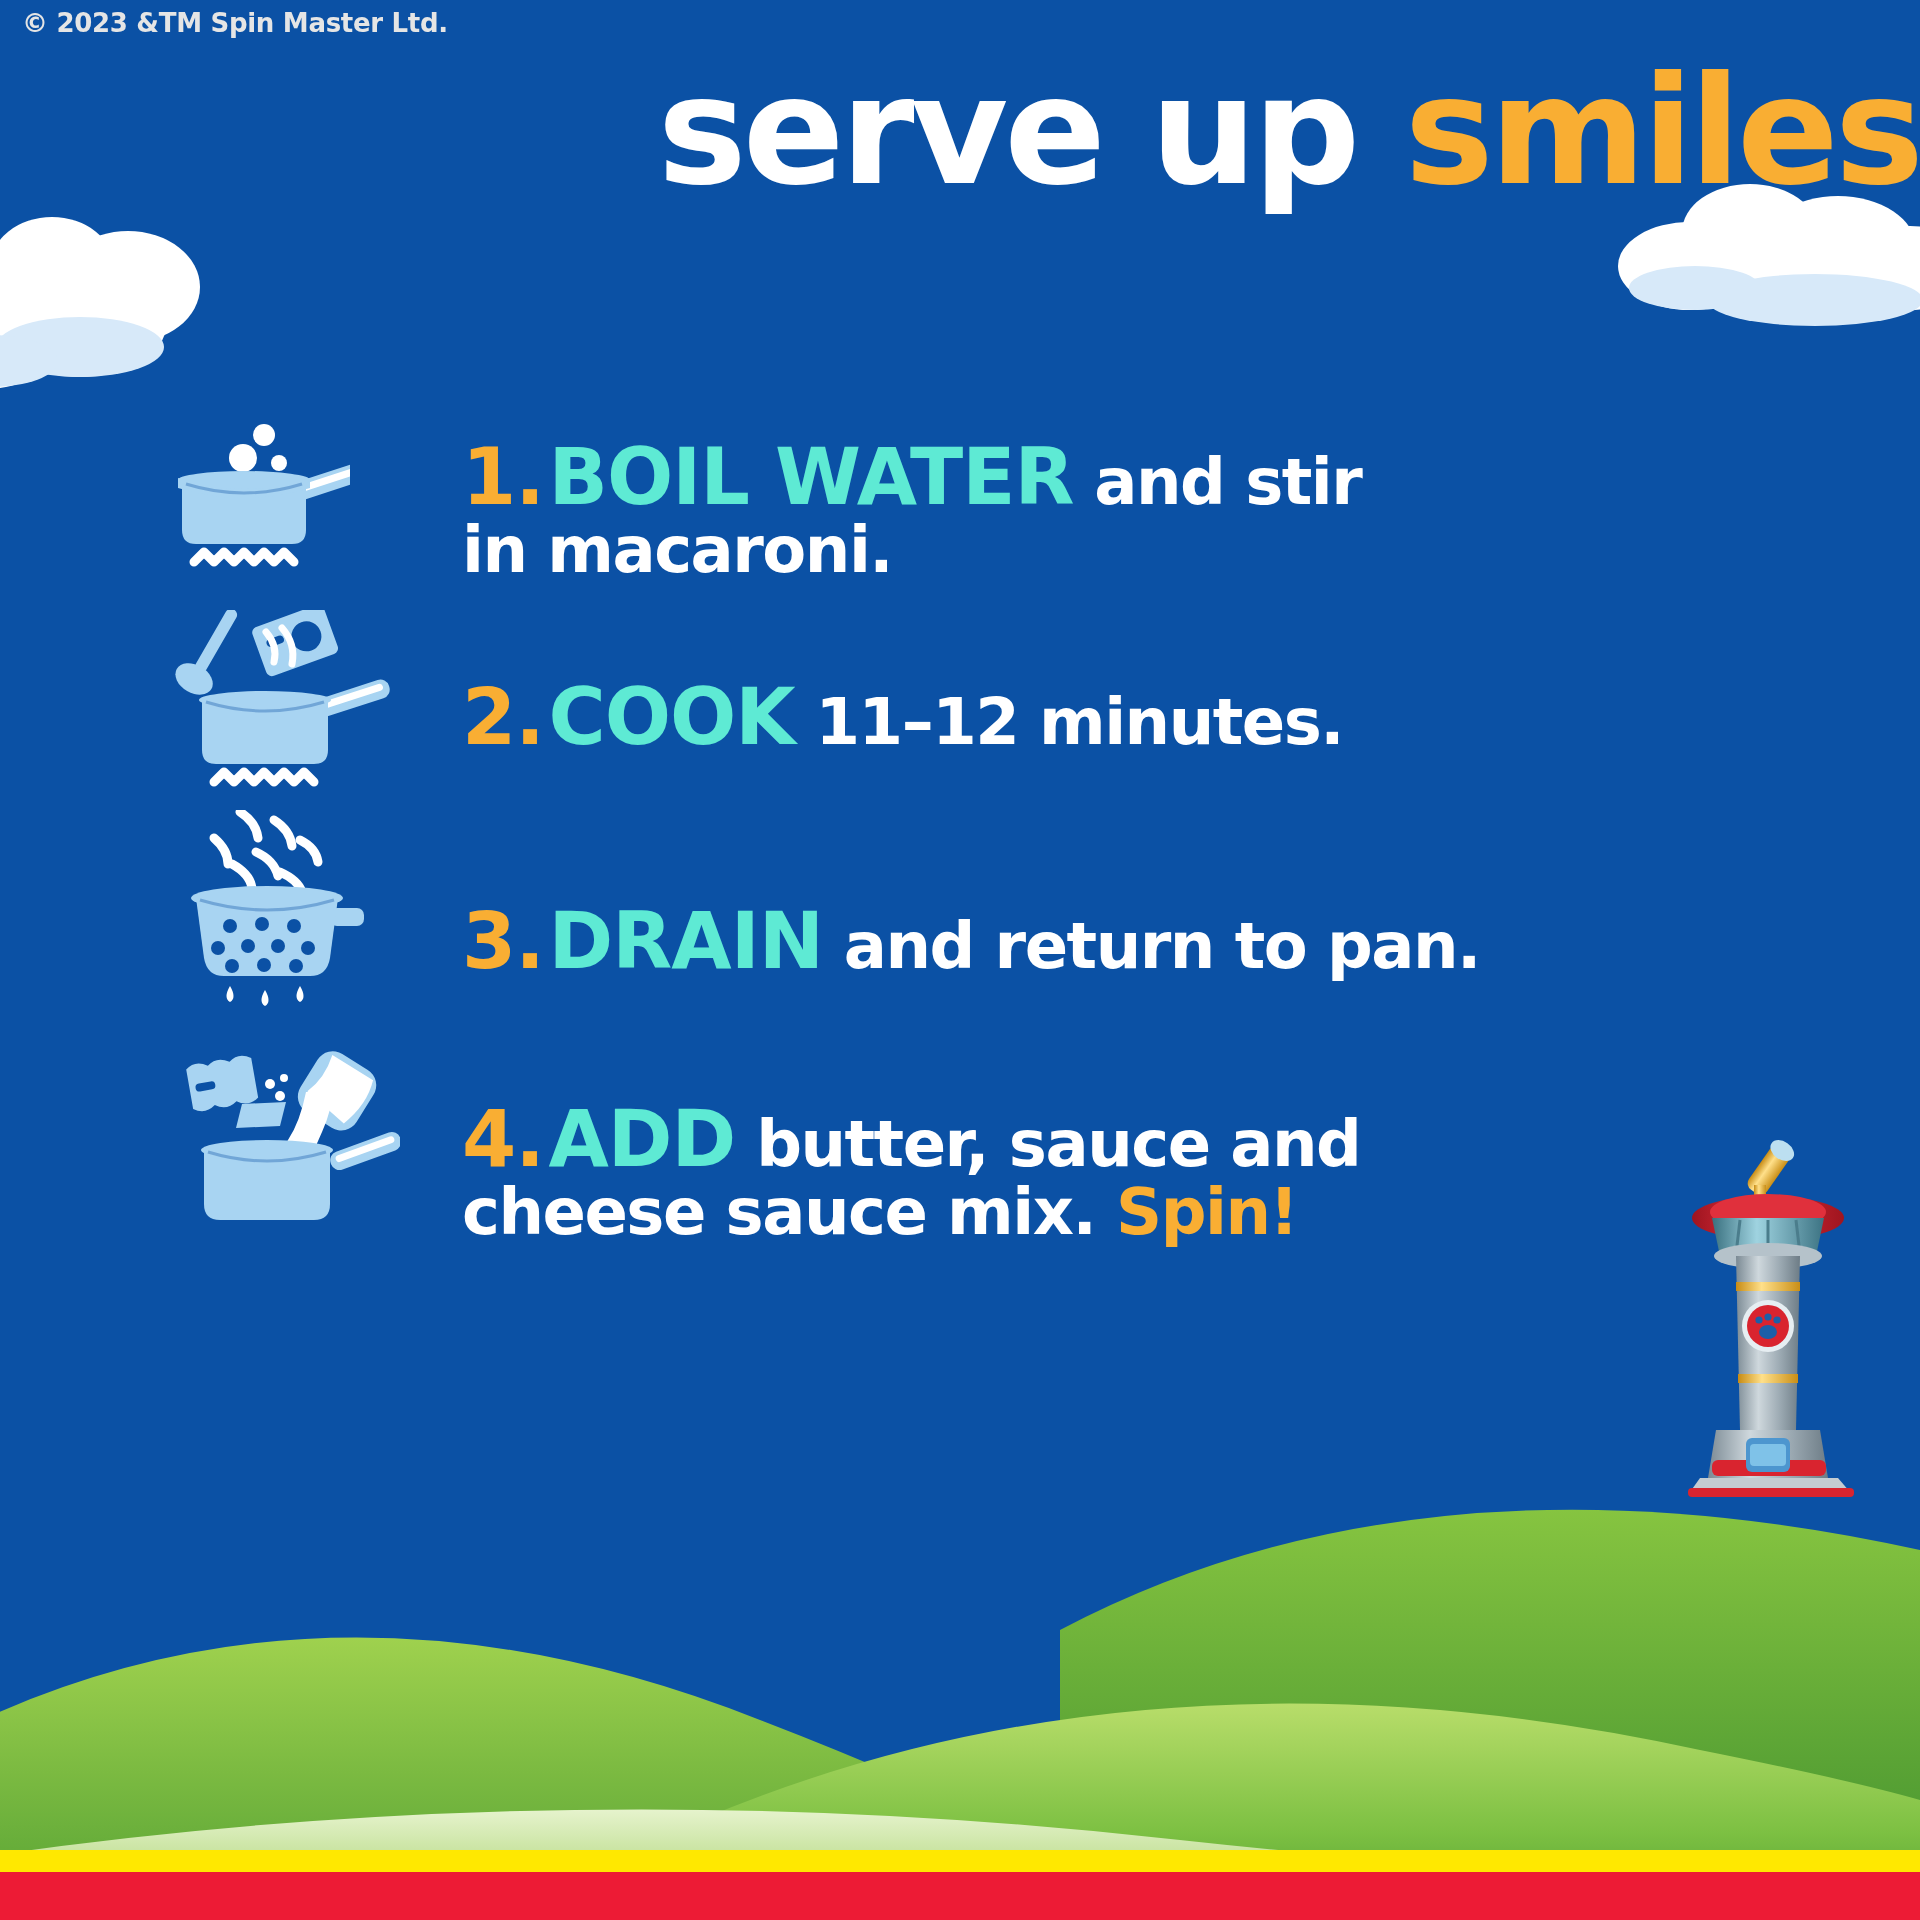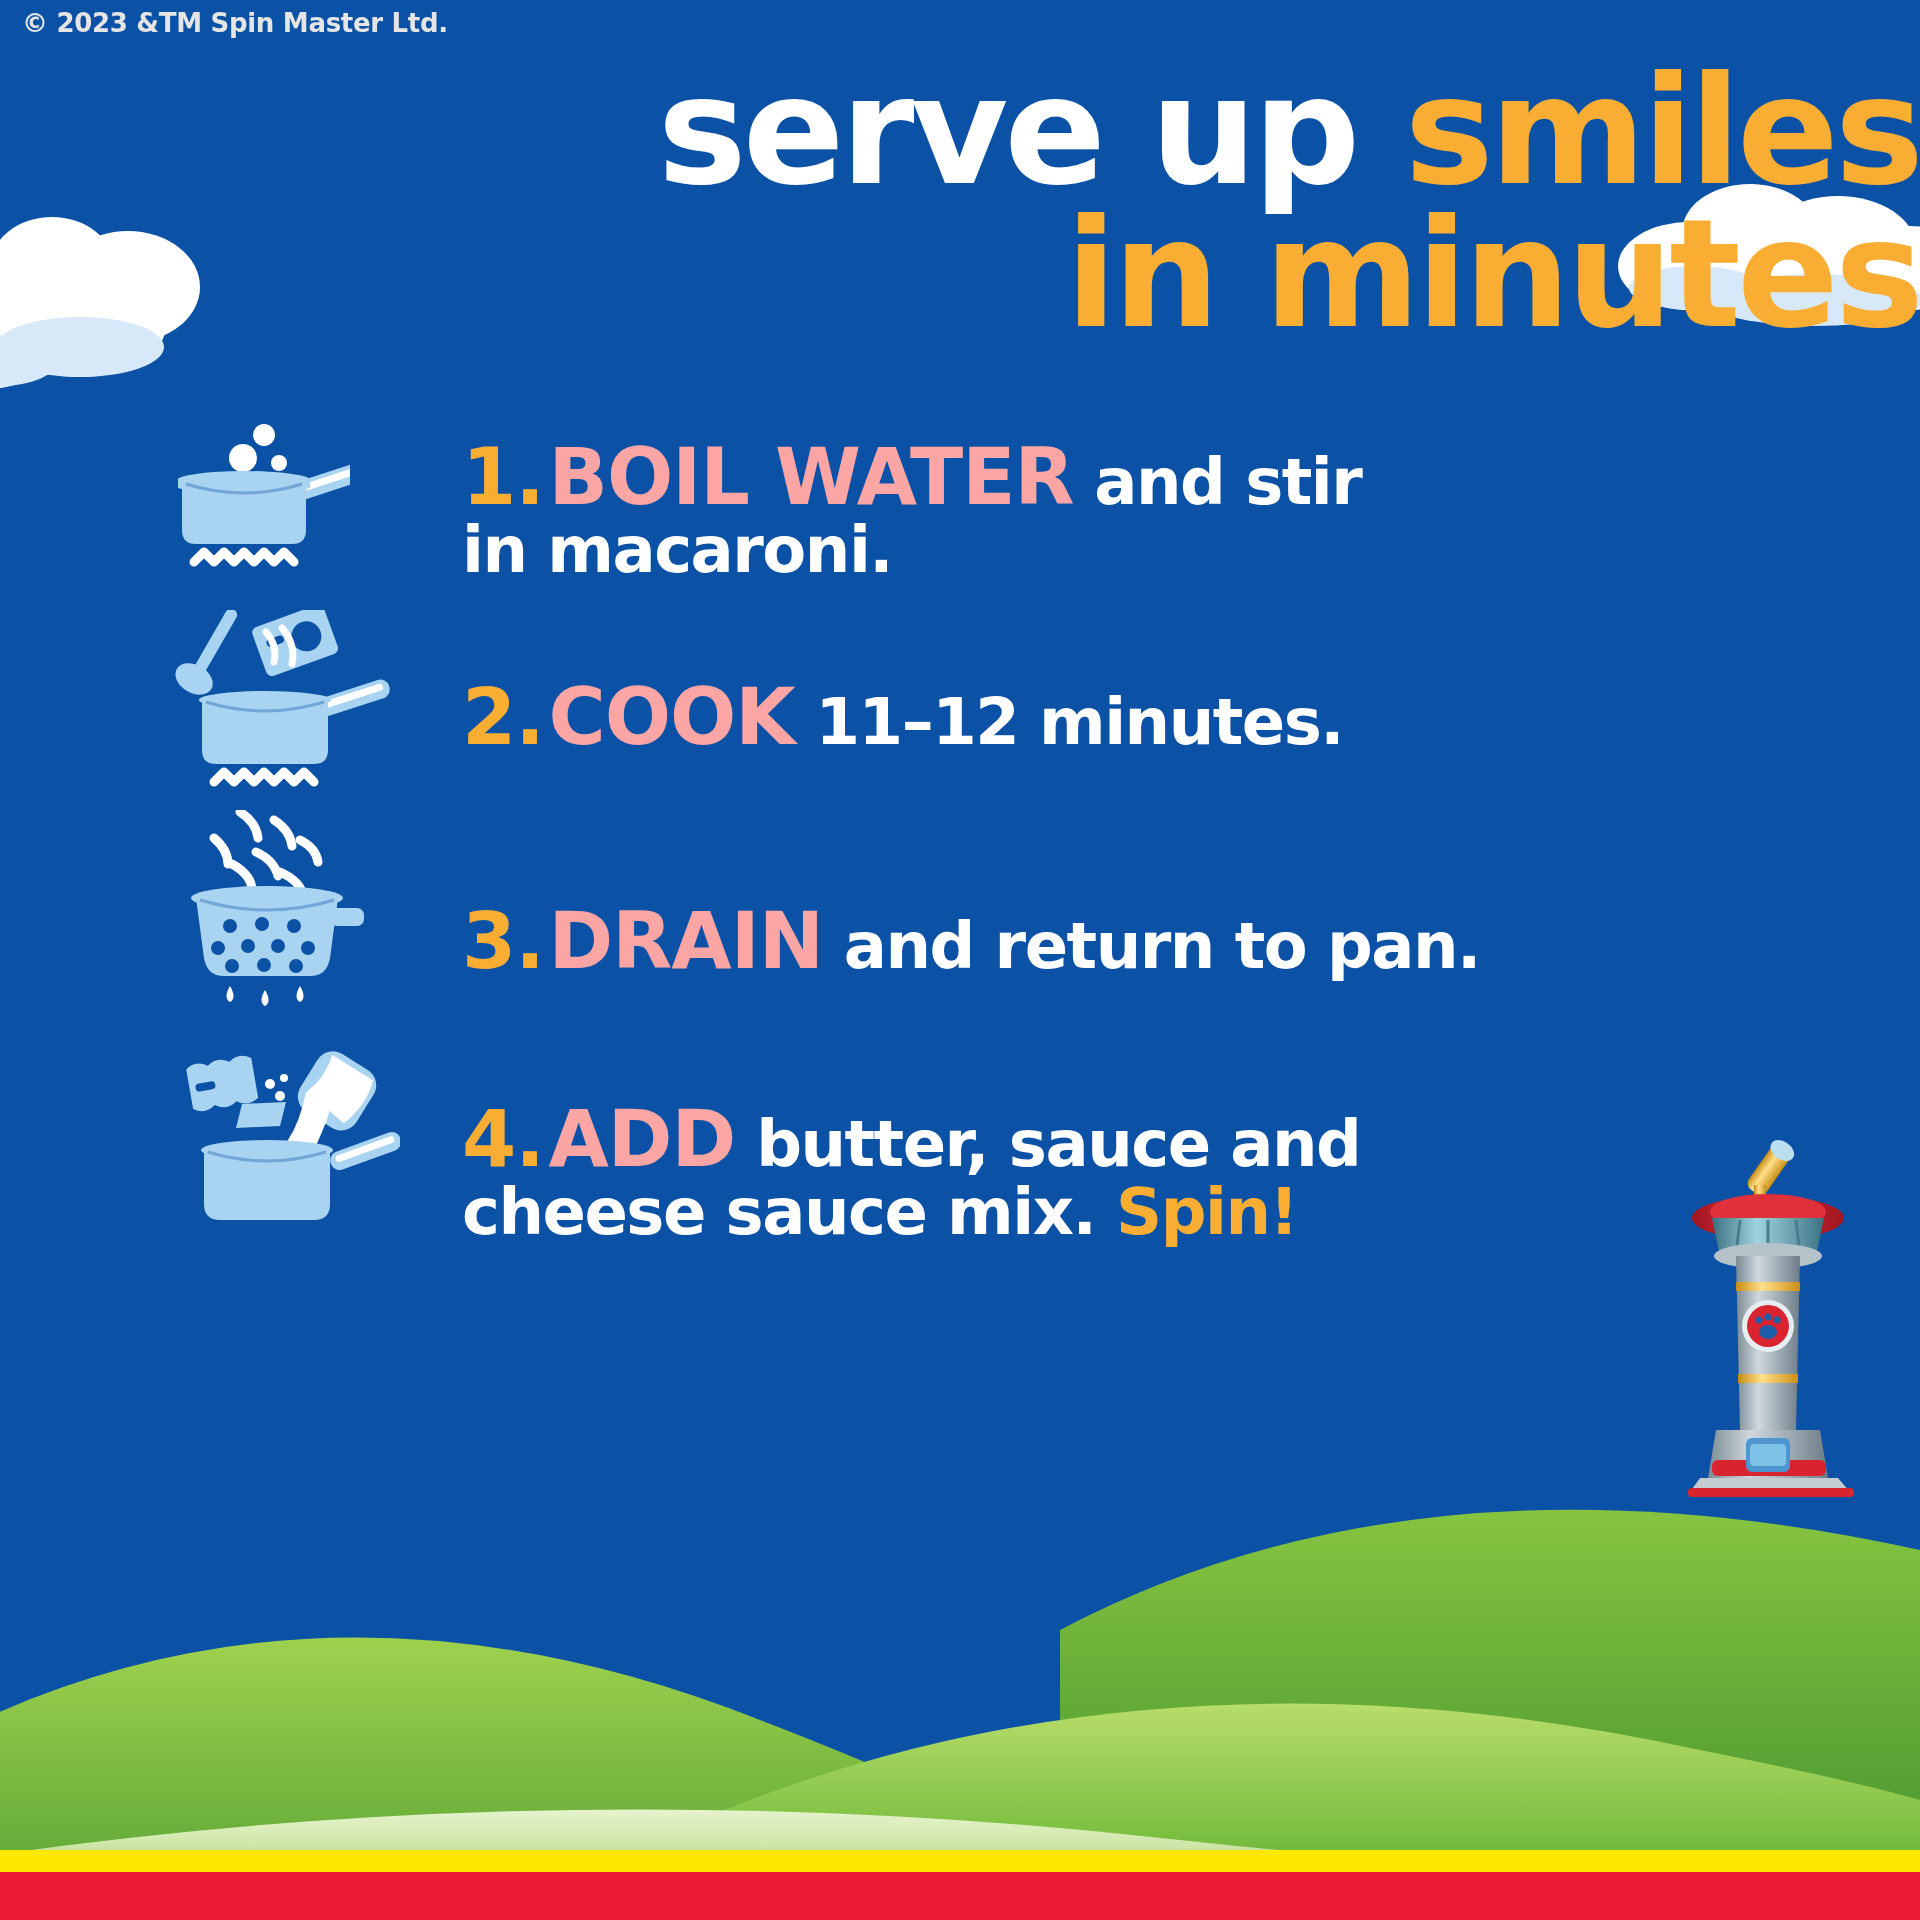--- a/index.html
+++ b/index.html
@@ -70,21 +70,21 @@
   }
   .step-text {
     position:absolute;
     left:462px;
     font-family:"DejaVu Sans", sans-serif;
     font-weight:bold;
     line-height:1.02;
     letter-spacing:-1px;
   }
   .num   { color:#f9ae33; font-size:78px; }
-  .kw    { color:#fca5a5; font-size:78px; letter-spacing:-1px; }
+  .kw    { color:#5eead4; font-size:78px; letter-spacing:-1px; }
   .rest  { color:#ffffff; font-size:64px; letter-spacing:-1.5px; }
   .enjoy { color:#f9ae33; font-size:64px; letter-spacing:-1.5px; }
 
   
   #hills { position:absolute; left:0; bottom:0; width:1920px; height:620px; z-index:10; }
 
   
   #tower { position:absolute; left:1650px; top:1130px; z-index:20; }
 
   
@@ -127,21 +127,20 @@
     <g fill="#d7e9f9">
       <ellipse cx="215" cy="140" rx="108" ry="26"></ellipse>
       <ellipse cx="95" cy="128" rx="66" ry="22"></ellipse>
     </g>
   </svg>
 
   <div id="copyright">© 2023 &amp;TM Spin Master Ltd.</div>
 
   <div id="headline">
     <span class="hl-line"><span class="hl-white">serve up </span><span class="hl-gold">smiles</span></span>
-    <span class="hl-line hl-gold">in minutes</span>
   </div>
 
   <div id="steps">
 
     <div class="step">
       <div class="step-icon" style="top:0px;">
         <svg width="180" height="180" viewBox="0 0 180 180">
 
           <circle cx="94" cy="25" r="11" fill="#ffffff"></circle>
           <circle cx="73" cy="48" r="14" fill="#ffffff"></circle>

